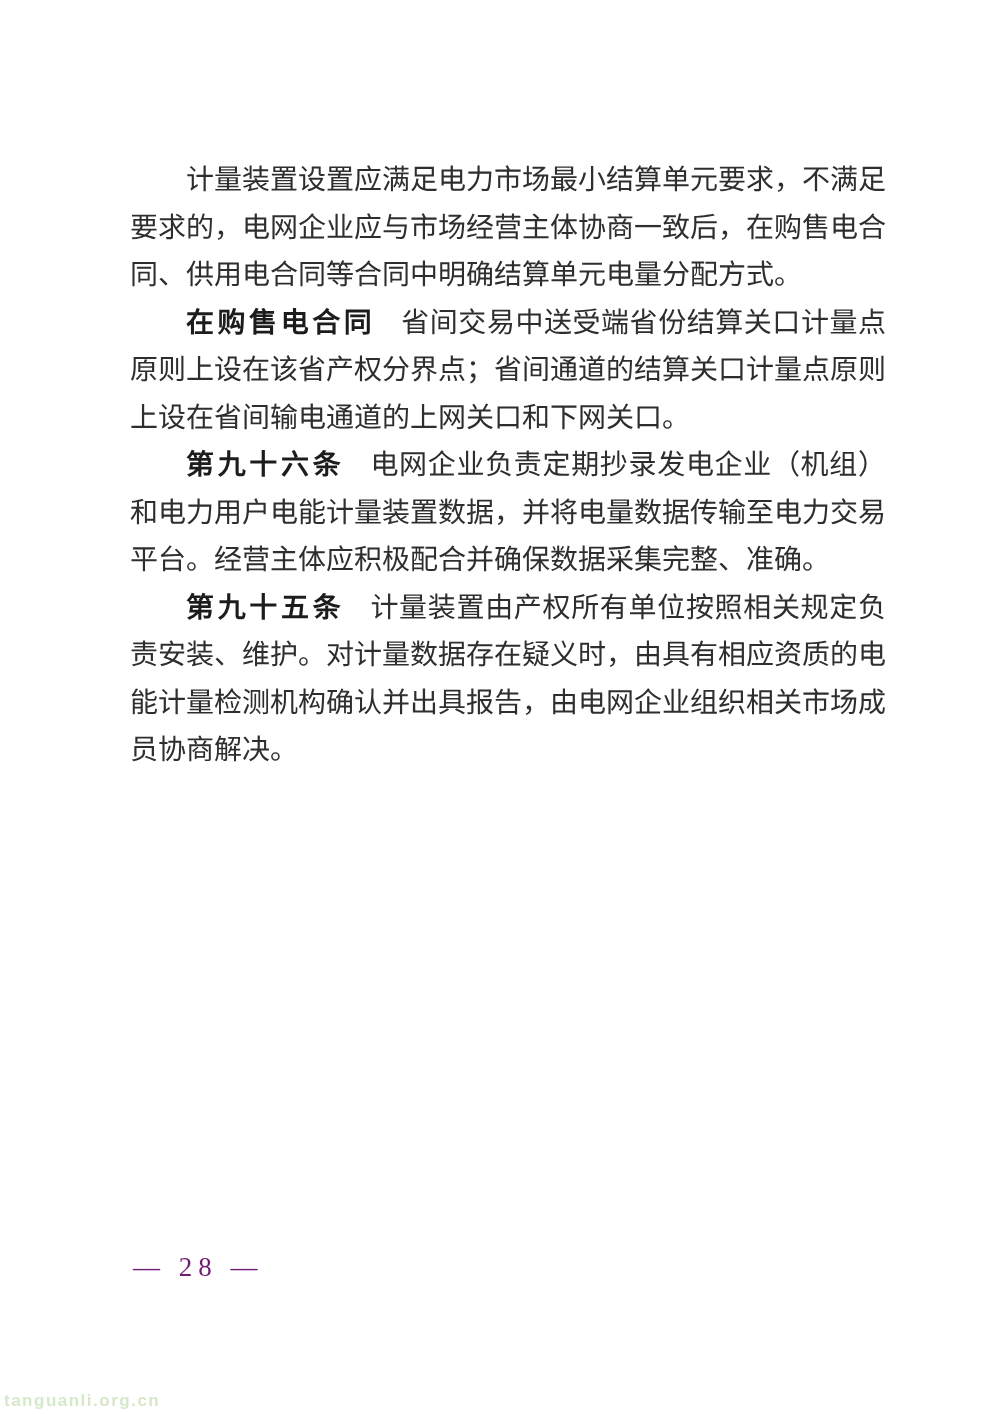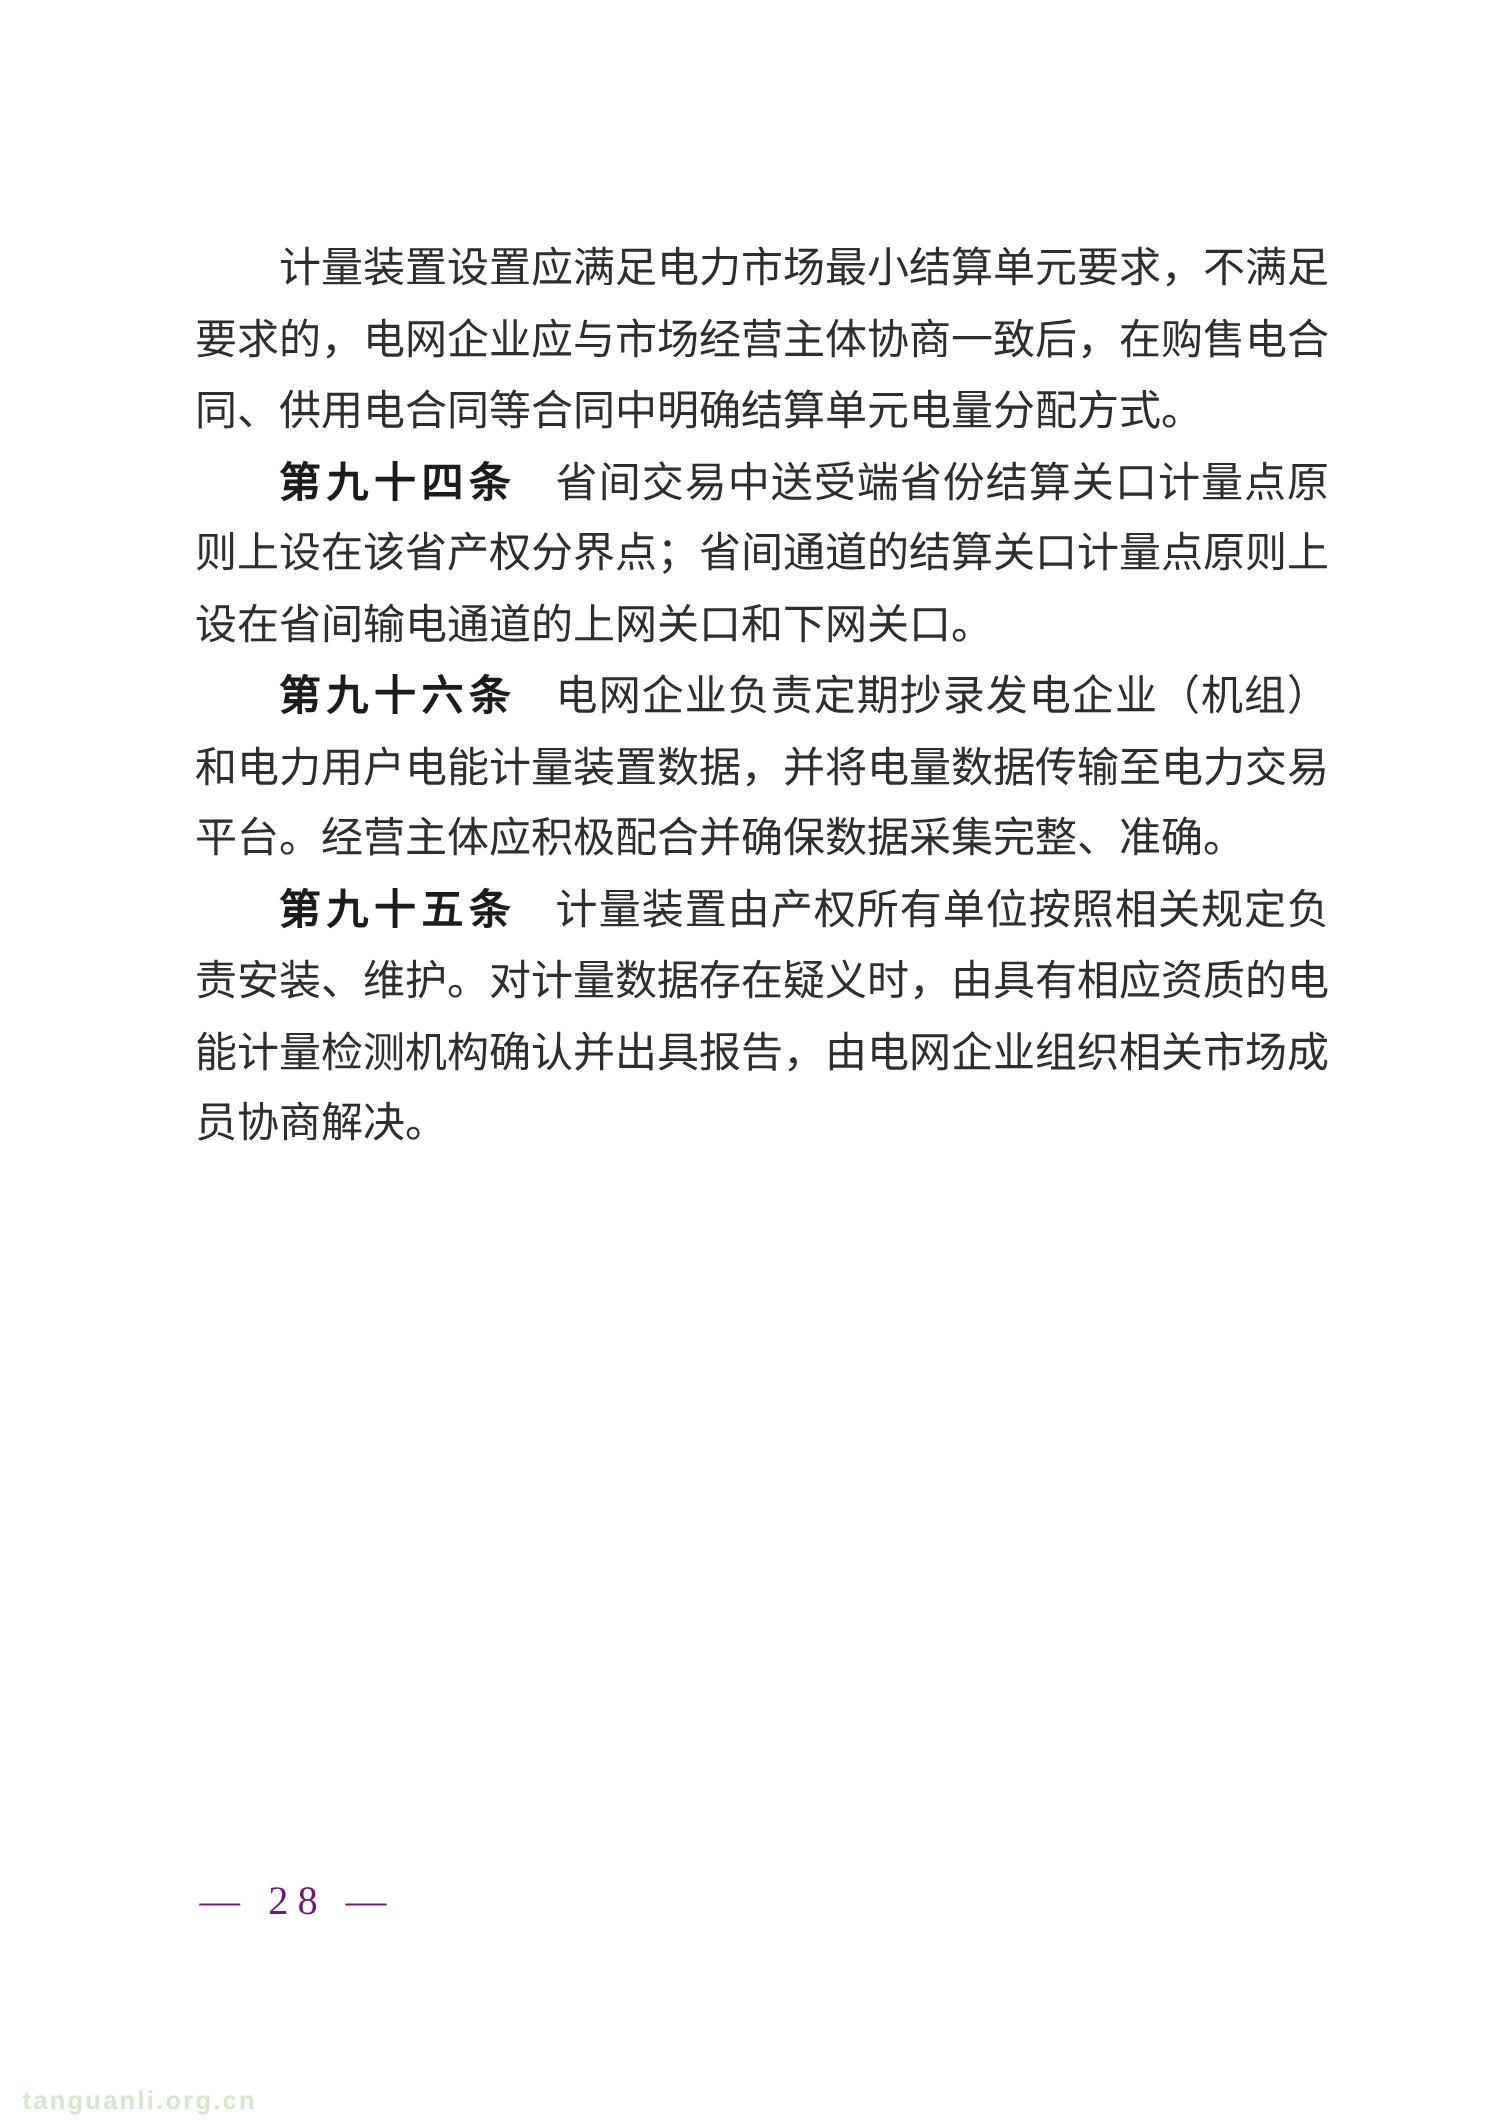--- a/index.html
+++ b/index.html
@@ -39,40 +39,40 @@
     position: absolute;
     left: 133px;
     top: 1252px;
     font-size: 27px;
     color: #701a75;
     letter-spacing: 6px;
     white-space: pre;
   }
   .watermark {
     position: absolute;
-    left: 15px;
+    left: 4px;
     top: 1391px;
     font-family: "Liberation Sans", "DejaVu Sans", sans-serif;
     font-weight: 700;
     font-size: 17px;
     letter-spacing: 1.5px;
   }
 </style>
 </head>
 <body>
 
 <div class="page" style="background: rgb(255, 255, 255); color: rgb(46, 46, 46);">
 
   <main class="doc-body">
 
     <p class="para"><span>计量装置设置应满足电力市场最小结算单元要求，不满足要求的，电网企业应与市场经营主体协商一致后，在购售电合同、供用电合同等合同中明确结算单元电量分配方式。</span></p>
 
 
 
-    <p class="para"><span class="term">第九十四条</span><span>省间交易中送受端省份结算关口计量点原则上设在该省产权分界点；省间通道的结算关口计量点原则上设在省间输电通道的上网关口和下网关口。</span></p>
+    <p class="para"><span class="term">在购售电合同</span><span>省间交易中送受端省份结算关口计量点原则上设在该省产权分界点；省间通道的结算关口计量点原则上设在省间输电通道的上网关口和下网关口。</span></p>
 
     <p class="para"><span class="term">第九十六条</span><span>电网企业负责定期抄录发电企业（机组）和电力用户电能计量装置数据，并将电量数据传输至电力交易平台。经营主体应积极配合并确保数据采集完整、准确。</span></p>
 
     <p class="para"><span class="term">第九十五条</span><span>计量装置由产权所有单位按照相关规定负责安装、维护。对计量数据存在疑义时，由具有相应资质的电能计量检测机构确认并出具报告，由电网企业组织相关市场成员协商解决。</span></p>
 
   </main>
 
   <div class="page-number">— 28 —</div>
 
   <div class="watermark" style="color: rgb(214, 232, 202);">tanguanli.org.cn</div>

